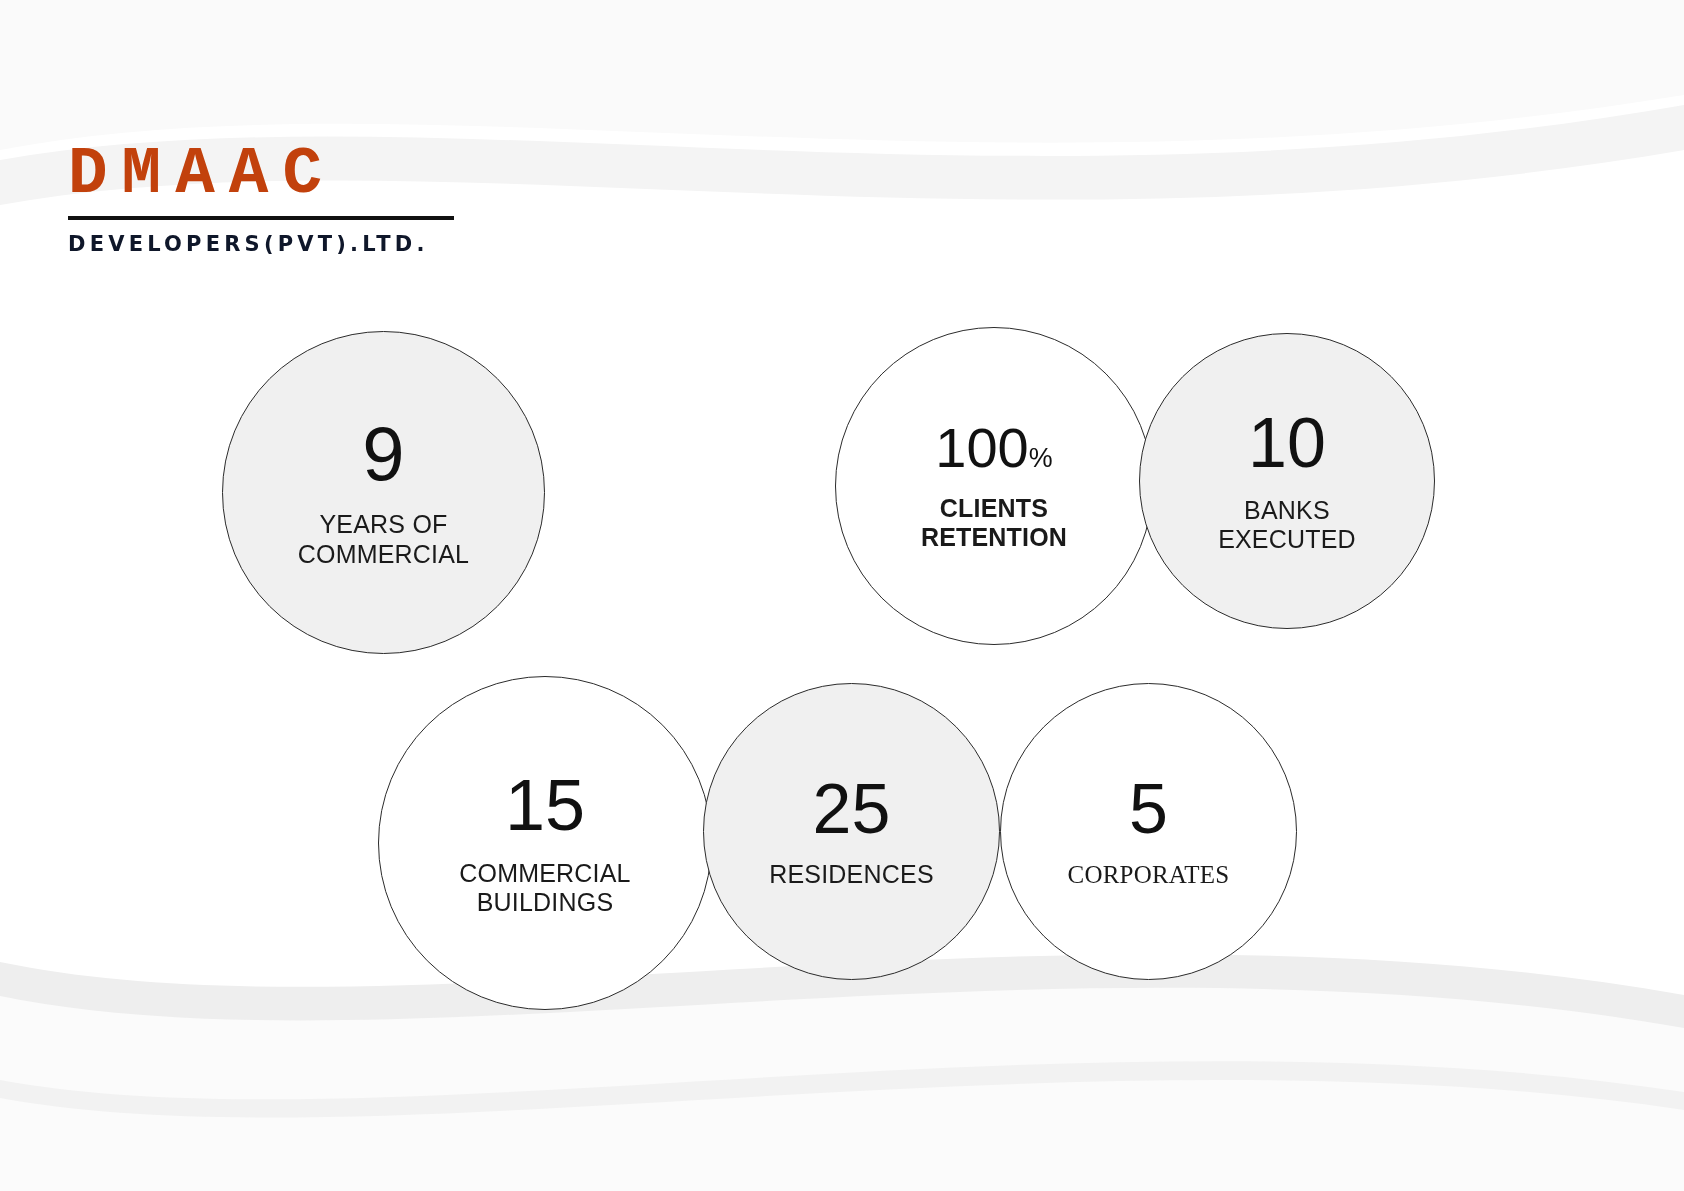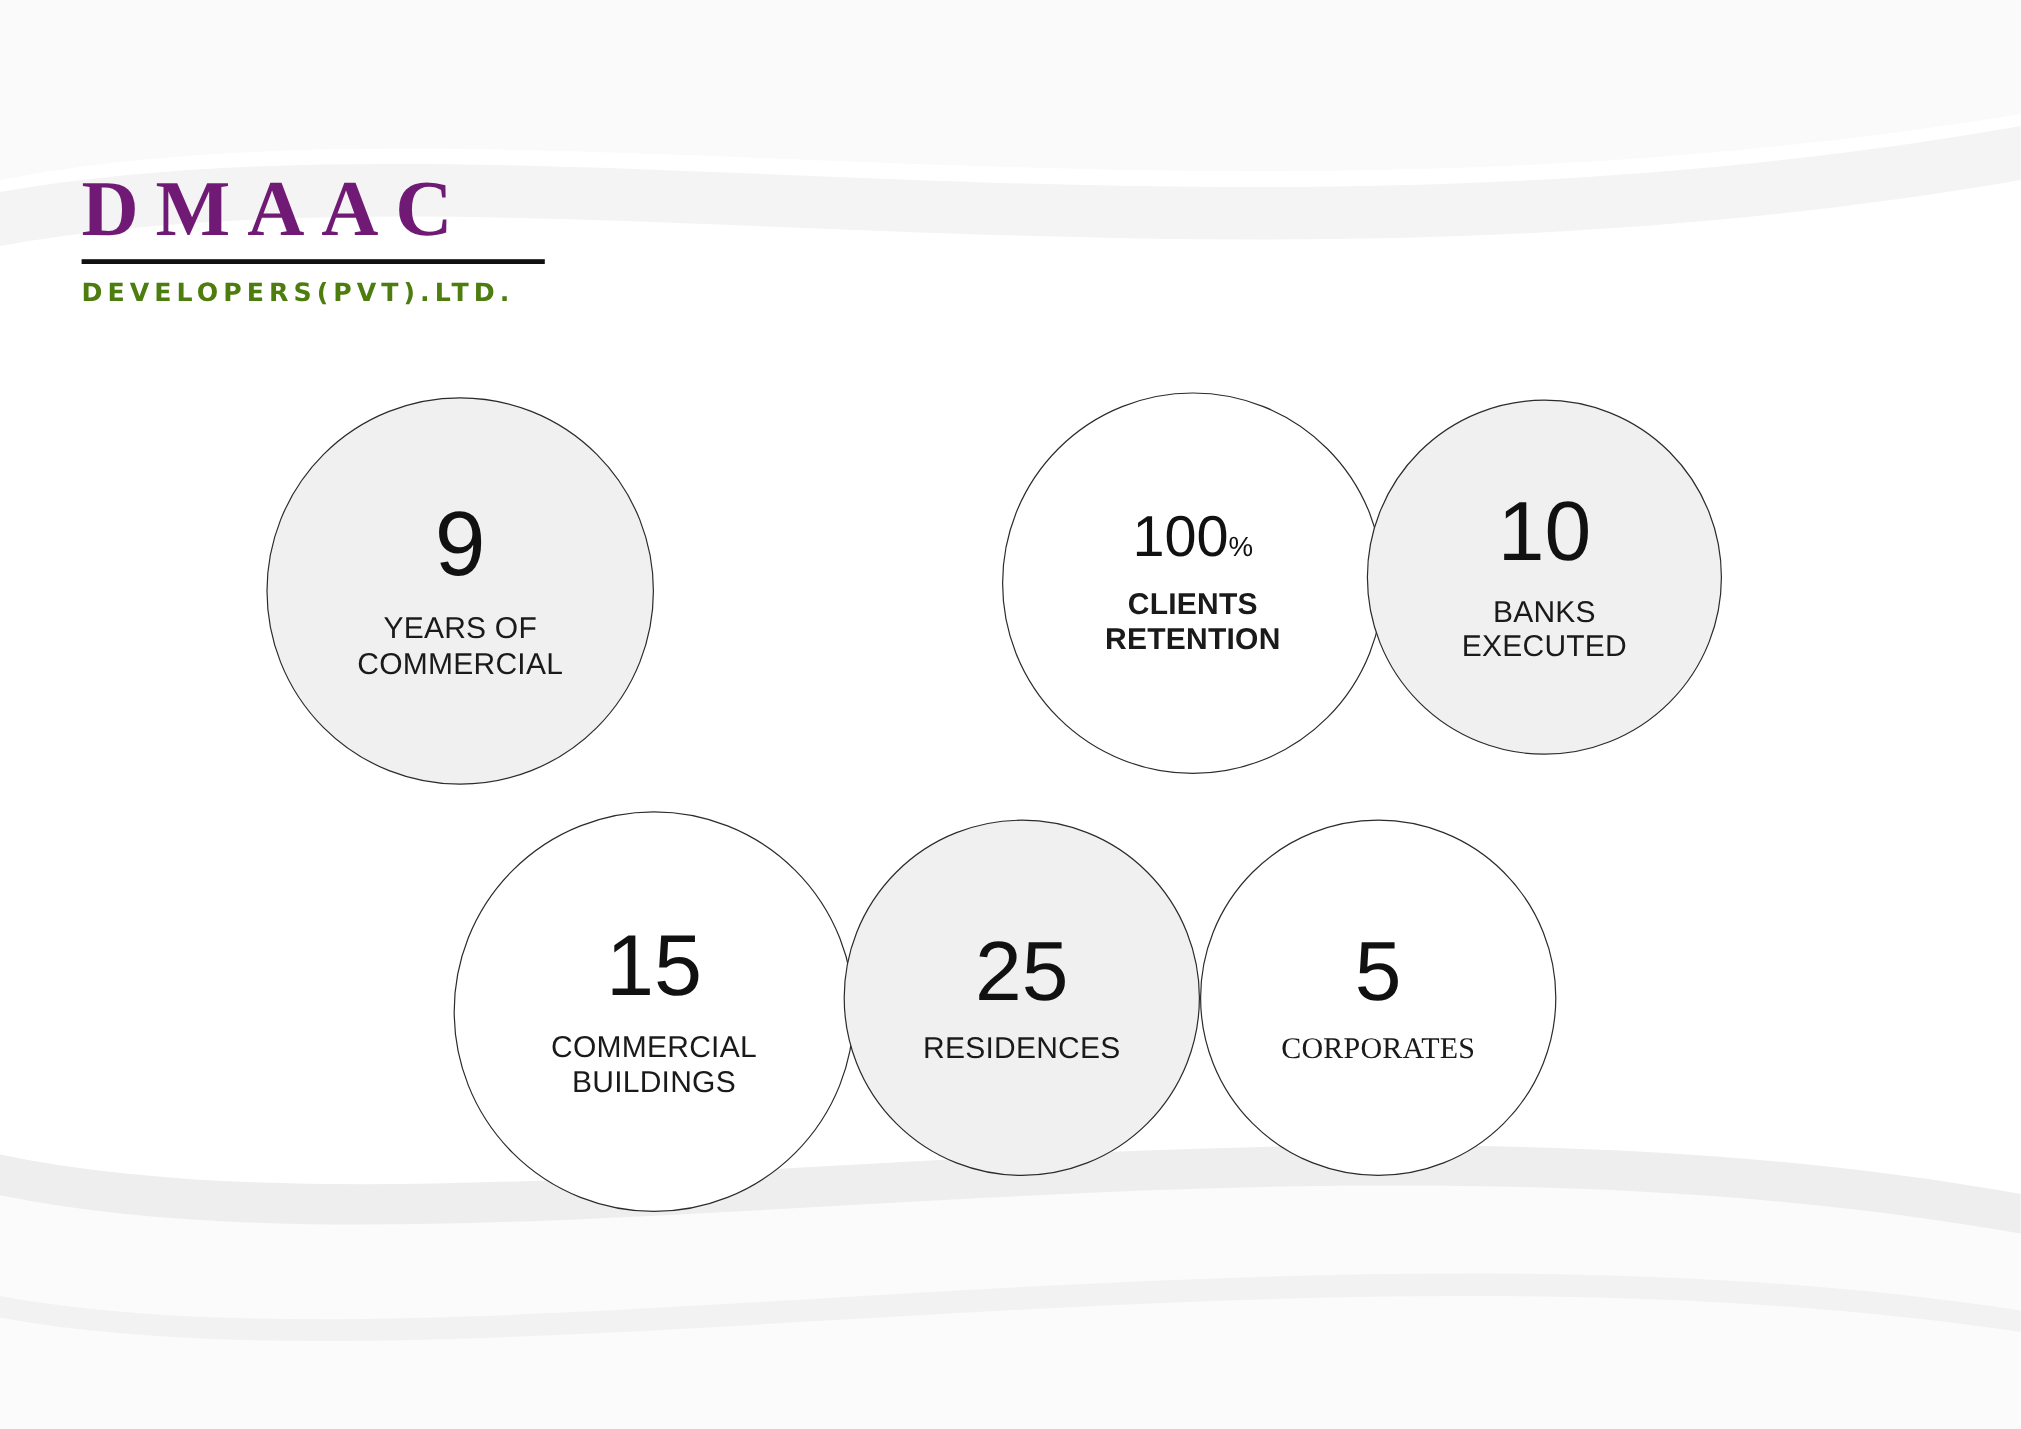--- a/index.html
+++ b/index.html
@@ -28,41 +28,41 @@
   }
 
   
   #logo {
     position: absolute;
     left: 68px;
     top: 142px;
     width: 420px;
   }
   #logo-word {
-    font-family: Liberation Serif, serif;
+    font-family: Liberation Mono, monospace;
     font-weight: 700;
     font-size: 66px;
     letter-spacing: 14px;
-    color: #701a75;
+    color: #c2410c;
     line-height: 1;
     white-space: nowrap;
   }
   #logo-rule {
     margin-top: 8px;
     width: 386px;
     height: 4px;
     background: #111111;
   }
   #logo-sub {
     margin-top: 12px;
     font-family: "DejaVu Sans", sans-serif;
     font-weight: 700;
     font-size: 21px;
     letter-spacing: 4.2px;
-    color: #4d7c0f;
+    color: #0f172a;
     white-space: nowrap;
   }
 
   
   .circle {
     position: absolute;
     border: 1.6px solid #2b2b2b;
     border-radius: 50%;
     box-sizing: border-box;
     display: flex;
@@ -100,21 +100,21 @@
   
   #c1 { left: 222px;  top: 331px;  width: 323px; height: 323px; }
   #c1 .value { font-size: 76px; margin-bottom: 18px; }
   #c1 .label { font-size: 25px; }
 
   #c2 { left: 544px;  top: 333px;  width: 316px; height: 316px; }
   #c2 .value { font-size: 76px; margin-bottom: 18px; }
   #c2 .label { font-size: 25px; }
 
   #c3 { left: 835px;  top: 327px;  width: 318px; height: 318px; }
-  #c3 .value { font-size: 48px; margin-bottom: 18px; }
+  #c3 .value { font-size: 56px; margin-bottom: 18px; }
   #c3 .label { font-size: 25px; font-weight: bold; }
 
   #c4 { left: 1139px; top: 333px;  width: 296px; height: 296px; }
   #c4 .value { font-size: 70px; margin-bottom: 18px; }
   #c4 .label { font-size: 25px; }
 
   #c5 { left: 378px;  top: 676px;  width: 334px; height: 334px; }
   #c5 .value { font-size: 72px; margin-bottom: 18px; }
   #c5 .label { font-size: 25px; }
 

